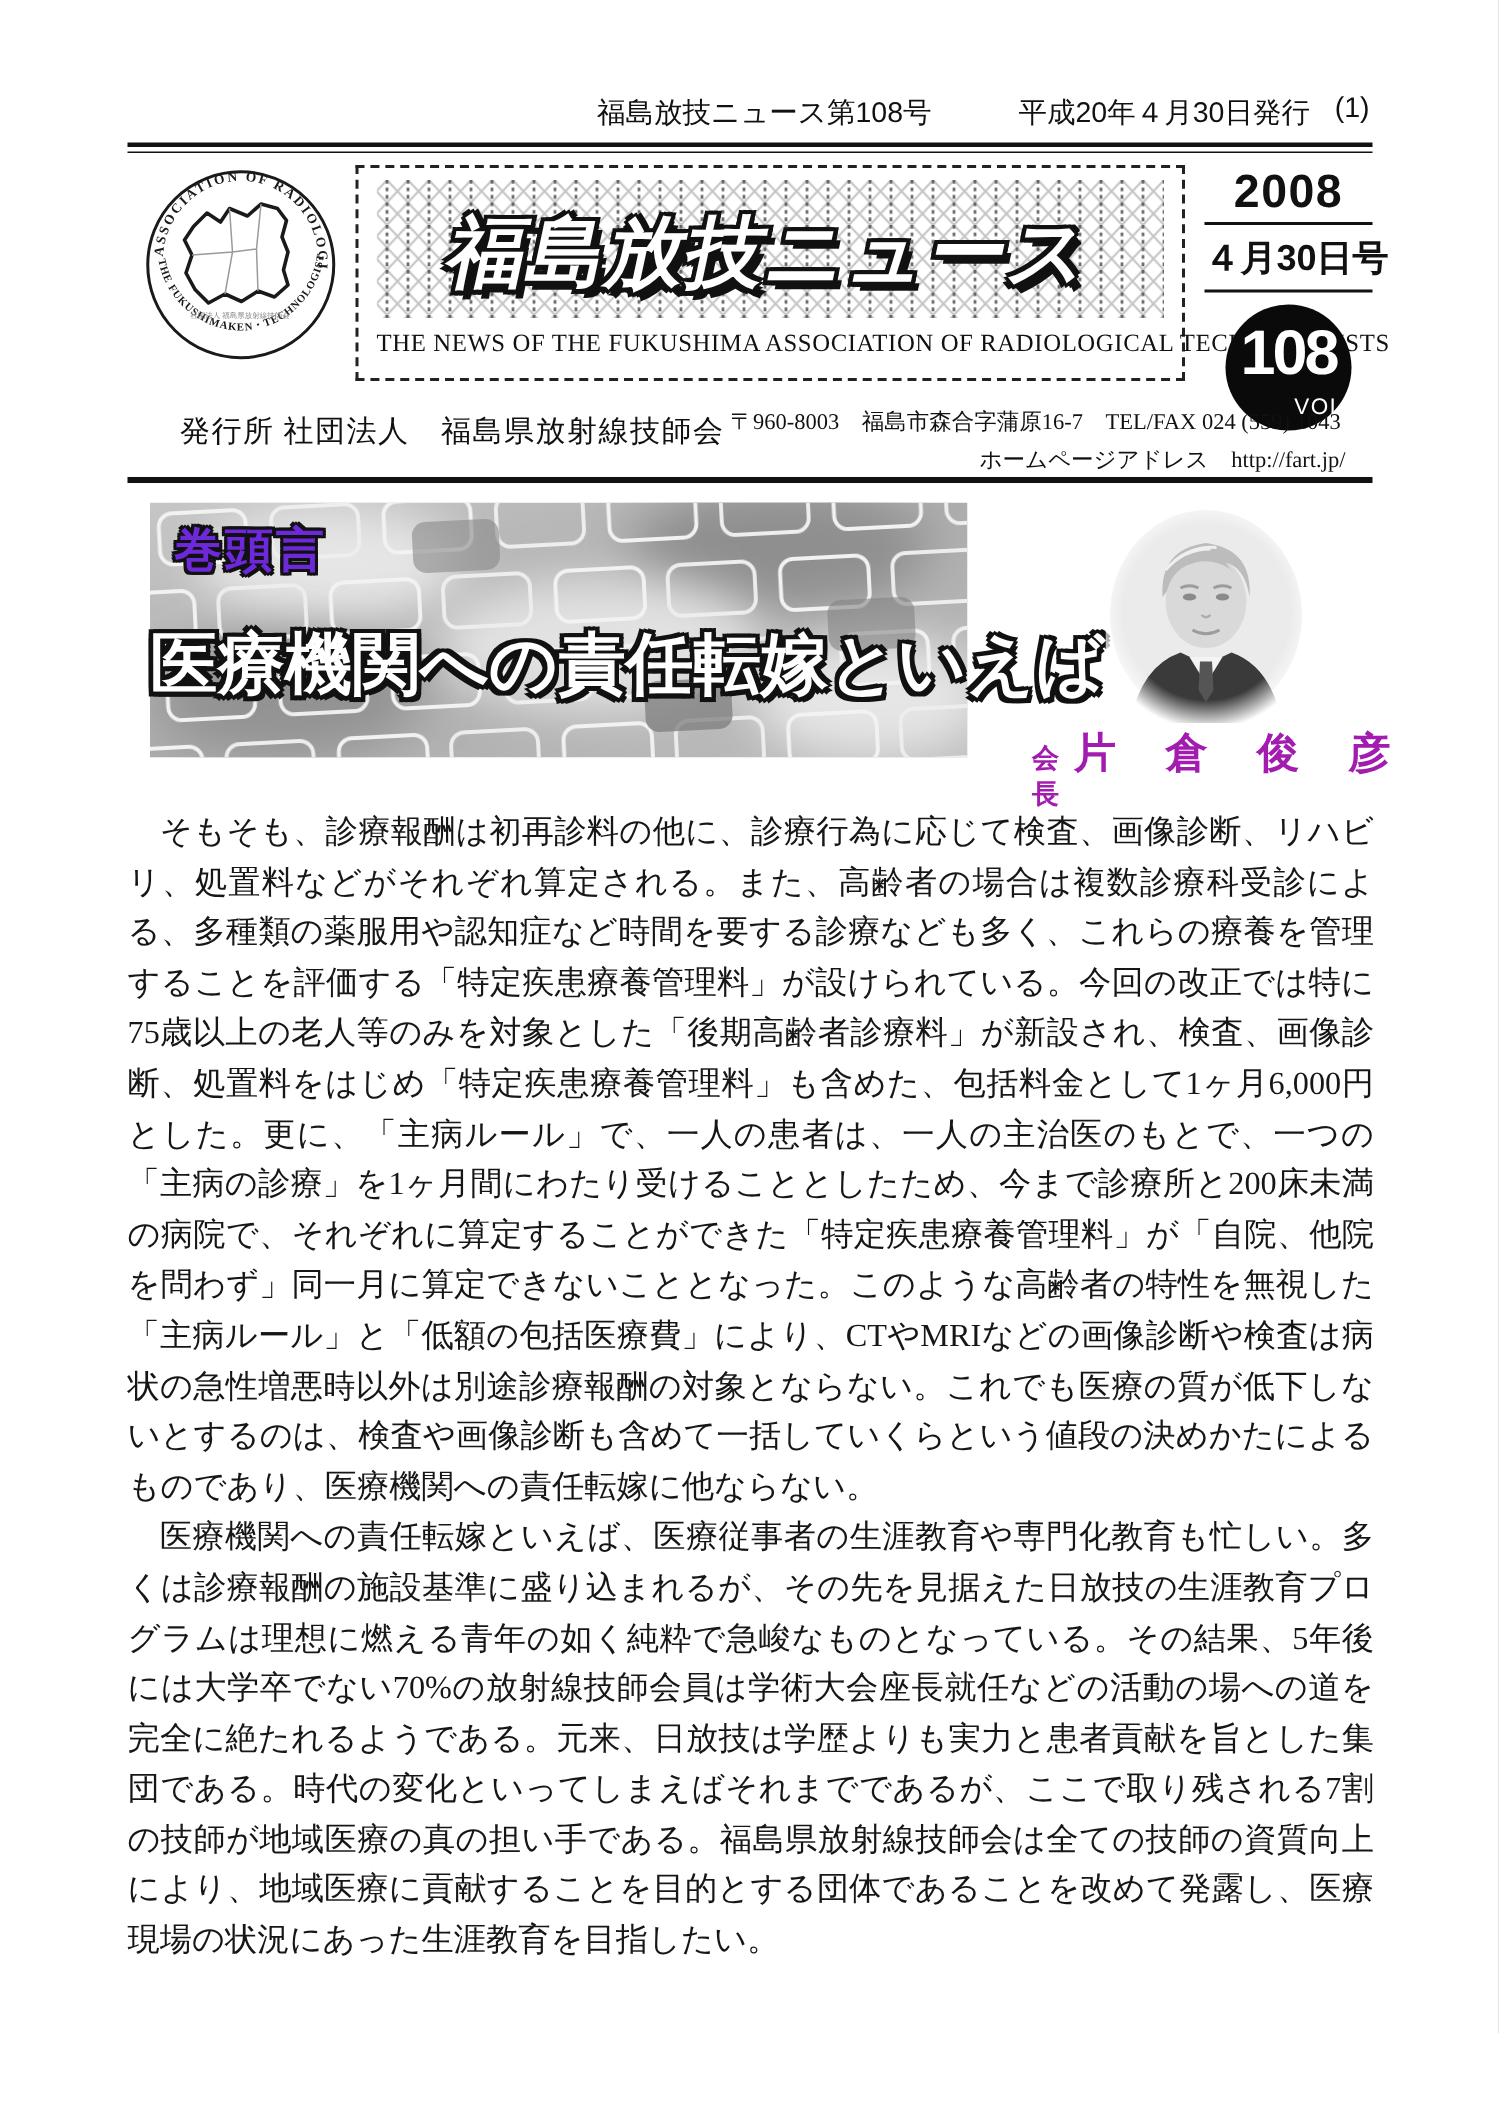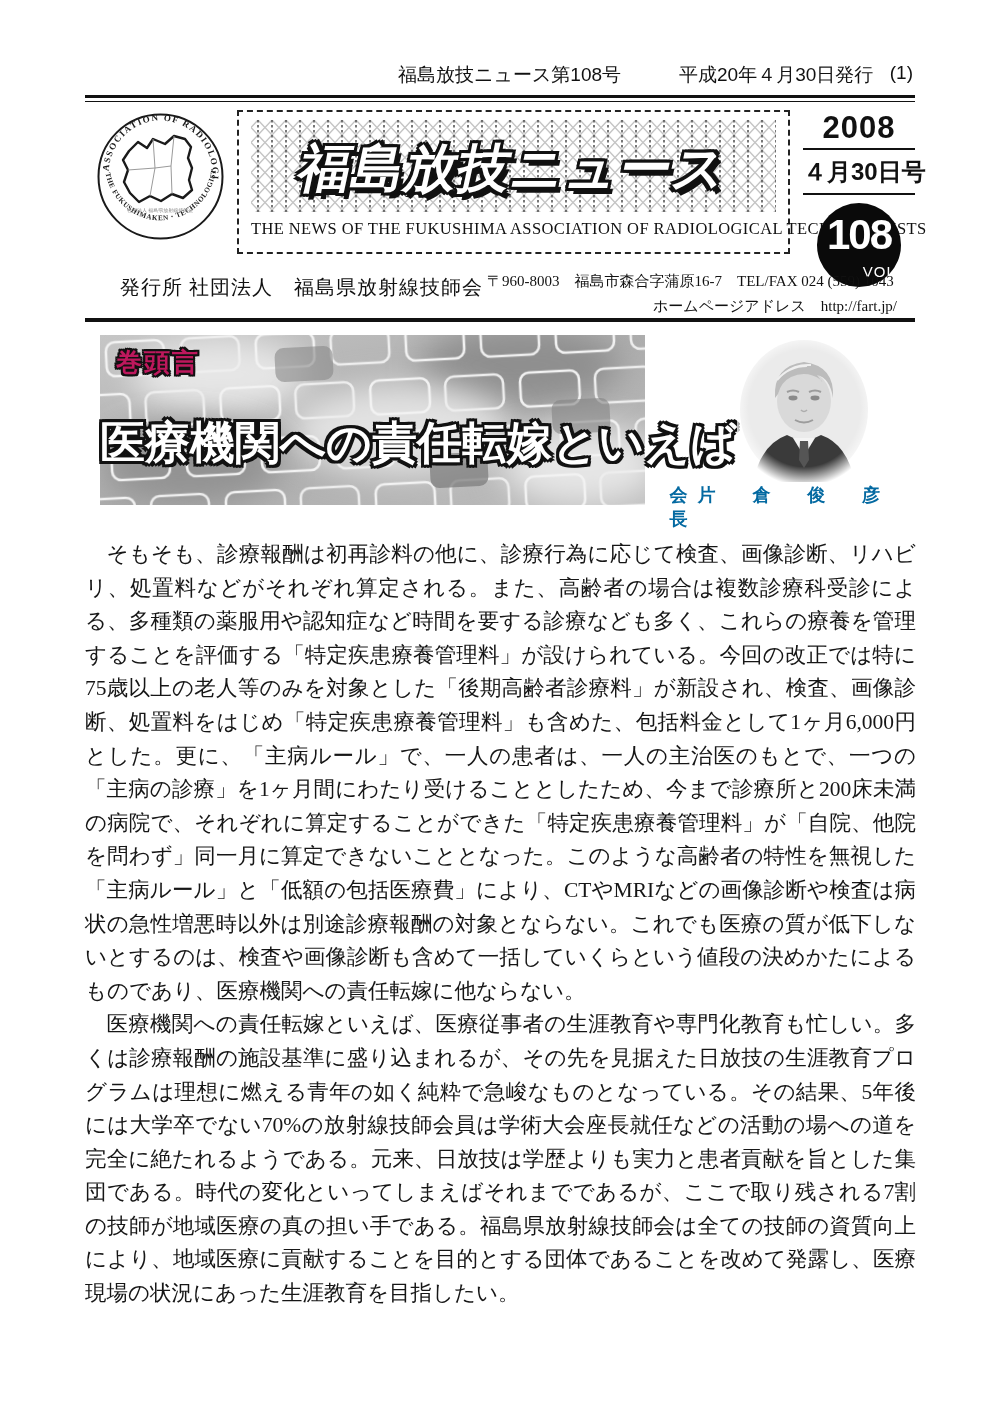--- a/index.html
+++ b/index.html
@@ -50,36 +50,36 @@
   .pubrow { position:absolute; top:272px; left:85px; right:84px; color:#111; }
   .pub-name { position:absolute; left:35px; top:2px; font-size:20px; letter-spacing:1px; }
   .pub-right { position:absolute; right:0; top:0; width:428px; font-size:15px; }
   .pub-addr { text-align:left; white-space:nowrap; }
   .pub-home { text-align:right; margin-top:6px; padding-right:18px; white-space:nowrap; }
   .thick-rule { position:absolute; top:318px; left:85px; right:84px; height:4px; background:#111; }
   
   .banner { position:absolute; top:335px; left:100px; width:545px; height:170px; }
   .banner svg { display:block; }
   .banner-label { position:absolute; top:10px; left:16px;
-    font-family:"Liberation Sans", sans-serif; font-weight:900; font-size:26px;
-    color:#be185d; letter-spacing:2px;
+    font-family:"Liberation Sans", sans-serif; font-weight:900; font-size:32px;
+    color:#6d28d9; letter-spacing:2px;
     text-shadow:-2px -2px 0 #111, 2px -2px 0 #111, -2px 2px 0 #111, 2px 2px 0 #111,
                  0 -2px 0 #111, 0 2px 0 #111, -2px 0 0 #111, 2px 0 0 #111; }
   .banner-title { position:absolute; top:78px; left:0; right:0; text-align:center;
     font-family:"Liberation Sans", sans-serif; font-weight:900; font-size:45px;
     color:#fff; letter-spacing:0px; white-space:nowrap;
     text-shadow:-3px -3px 0 #111, 3px -3px 0 #111, -3px 3px 0 #111, 3px 3px 0 #111,
                  0 -3px 0 #111, 0 3px 0 #111, -3px 0 0 #111, 3px 0 0 #111; }
   .portrait { position:absolute; top:340px; left:737px; width:135px; height:142px; }
   .author-cap { position:absolute; top:483px; left:688px; width:205px;
-    display:flex; align-items:baseline; justify-content:flex-end; gap:10px; color:#0369a1; }
+    display:flex; align-items:baseline; justify-content:flex-start; gap:10px; color:#a21caf; }
   .author-role { font-size:18px; font-weight:600;
     font-family:"Liberation Sans", sans-serif; }
-  .author-name { font-size:18px; letter-spacing:13px; font-weight:600;
-    font-family:Liberation Mono, monospace; white-space:nowrap; }
+  .author-name { font-size:28px; letter-spacing:13px; font-weight:600;
+    font-family:Liberation Serif, serif; white-space:nowrap; }
   
   .body-text { position:absolute; top:538px; left:85px; width:831px;
     font-size:21.5px; line-height:33.6px; text-align:justify; color:#161616; }
   .body-text p { text-indent:1em; margin:0; }
 </style>
 </head>
 <body>
 
 <div class="page">
 

